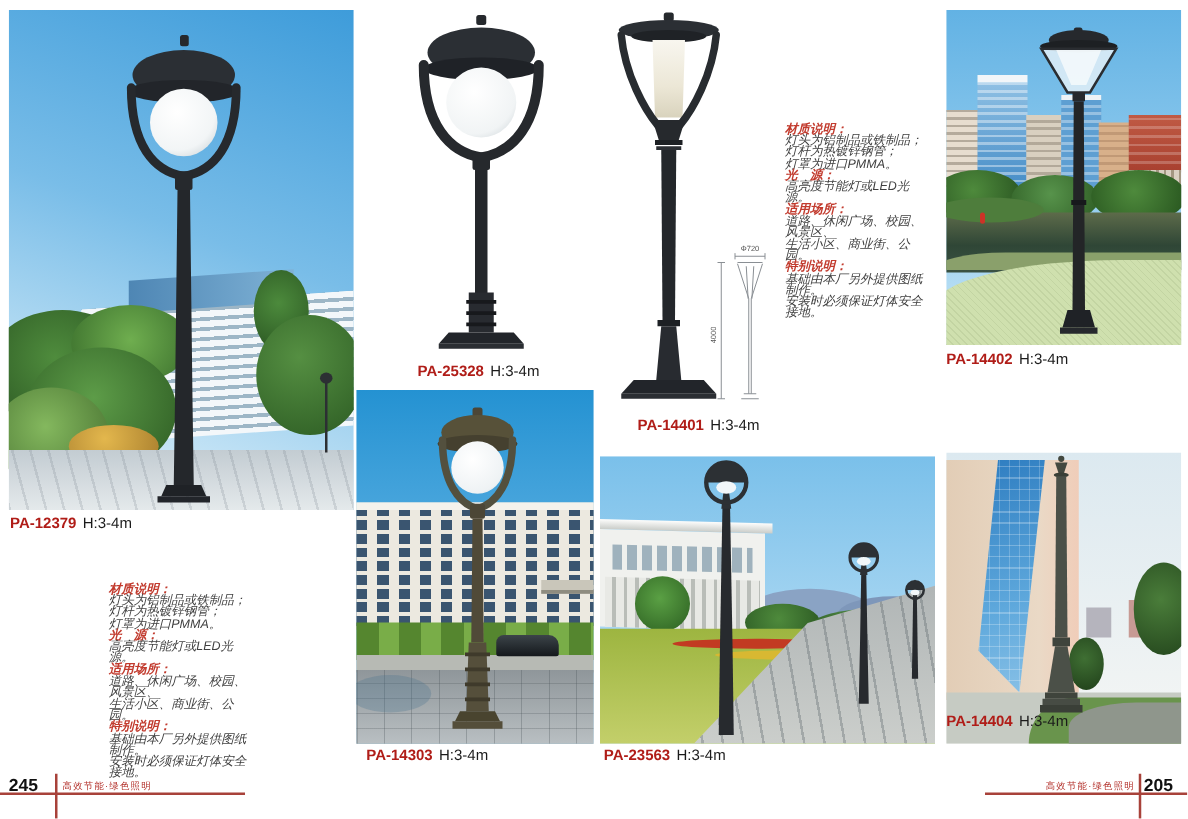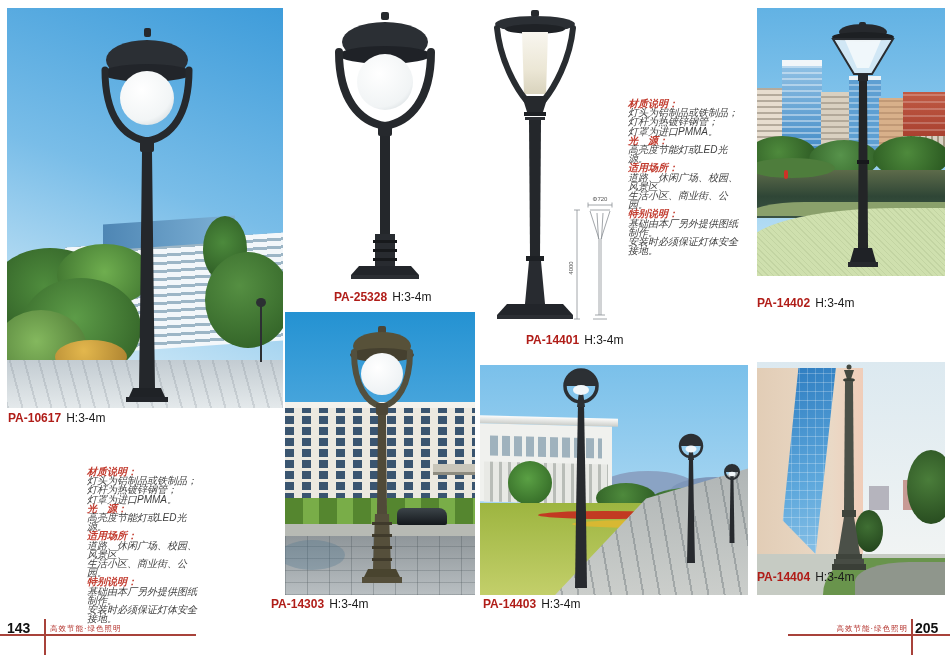--- a/index.html
+++ b/index.html
@@ -49,21 +49,21 @@
       <ellipse cx="55" cy="53" rx="45" ry="9" fill="#22252a"></ellipse>
       <circle cx="55" cy="78" r="27" fill="url(#glb1)"></circle>
       <path d="M13 50 C13 96 31 117 55 121 C79 117 97 96 97 50" fill="none" stroke="#26292d" stroke-width="7" stroke-linecap="round"></path>
       <rect x="48" y="117" width="14" height="15" rx="2" fill="#26292d"></rect>
       <polygon points="50,132 60,132 62,300 63,368 47,368 48,300" fill="#24272b"></polygon>
       <polygon points="41,368 69,368 73,377 37,377" fill="#1f2226"></polygon>
       <rect x="34" y="377" width="42" height="5" fill="#22252a"></rect>
     </svg>
   </div>
   <div class="label" style="left:8px;top:411px;">
-    <span class="m">PA-10617</span><span class="h">H:3-4m</span>
+    <span class="m">PA-12379</span><span class="h">H:3-4m</span>
   </div>
 
   <div class="spec" style="left:87px;top:467px;">
       <div class="spec-h">材质说明：</div>
       <div class="spec-l">灯头为铝制品或铁制品；</div>
       <div class="spec-l">灯杆为热镀锌钢管；</div>
       <div class="spec-l">灯罩为进口PMMA。</div>
       <div class="spec-h">光　源：</div>
       <div class="spec-l">高亮度节能灯或LED光源。</div>
       <div class="spec-h">适用场所：</div>
@@ -134,21 +134,21 @@
       <path d="M22 18 L31 46 M42 18 L33 46"></path>
       <path d="M29 20 L30.5 46 M35 20 L33.5 46"></path>
       <path d="M31 46 L31 122 M33 46 L33 122"></path>
       <path d="M27 122 H37 M25 126 H39"></path>
       <line x1="9" y1="17" x2="9" y2="126"></line>
       <line x1="6" y1="17" x2="12" y2="17"></line>
         <line x1="6" y1="126" x2="12" y2="126"></line>
     </g>
     <text transform="rotate(-90 5 75)" x="5" y="75" text-anchor="middle" font-size="6" fill="#555">4000</text>
   </svg>
-  <div class="label" style="left:498px;top:333px;padding-left:28px;">
+  <div class="label" style="left:482px;top:333px;padding-left:28px;">
     <span class="m">PA-14401</span><span class="h">H:3-4m</span>
   </div>
 
   <div class="spec" style="left:628px;top:99px;">
       <div class="spec-h">材质说明：</div>
       <div class="spec-l">灯头为铝制品或铁制品；</div>
       <div class="spec-l">灯杆为热镀锌钢管；</div>
       <div class="spec-l">灯罩为进口PMMA。</div>
       <div class="spec-h">光　源：</div>
       <div class="spec-l">高亮度节能灯或LED光源。</div>
@@ -183,21 +183,21 @@
       <ellipse cx="38" cy="17" rx="31" ry="5" fill="#1d2023"></ellipse>
       <polygon points="8,19 68,19 47,54 29,54" fill="#dcecf6" fill-opacity="0.9" stroke="#2a2d31" stroke-width="2"></polygon>
       <polygon points="20,20 56,20 44,48 32,48" fill="#f7fbfd" opacity="0.8"></polygon>
       <rect x="33" y="54" width="10" height="7" fill="#26292d"></rect>
       <polygon points="34,61 42,61 43,228 33,228" fill="#232527"></polygon>
       <rect x="32" y="140" width="12" height="4" fill="#17191c"></rect>
       <polygon points="29,228 47,228 51,242 25,242" fill="#1f2226"></polygon>
       <rect x="23" y="242" width="30" height="5" fill="#26292d"></rect>
     </svg>
   </div>
-  <div class="label" style="left:757px;top:296px;">
+  <div class="label" style="left:757px;top:280px;">
     <span class="m">PA-14402</span><span class="h">H:3-4m</span>
   </div>
 
   <div class="photo" style="left:285px;top:312px;width:190px;height:283px;">
     <div class="abs" style="inset:0;background:linear-gradient(180deg,#2492d2 0%,#64b4e4 60%,#a6d6f0 100%);"></div>
     <div class="abs" style="left:0;top:90px;width:190px;height:96px;border-top:6px solid #f4f2ec;background:repeating-linear-gradient(0deg,#ece9e0 0 3px,transparent 3px 11px),repeating-linear-gradient(90deg,#3a5570 0 9px,#ece9e0 9px 17px);background-color:#ece9e0;"></div>
     <div class="abs" style="left:148px;top:152px;width:42px;height:8px;background:#c9c6ba;border-bottom:3px solid #8e8c80;"></div>
     <div class="abs" style="left:0;top:186px;width:190px;height:30px;background:repeating-linear-gradient(90deg,#55862f 0 18px,#79ad48 18px 34px);"></div>
     <div class="abs" style="left:0;top:212px;width:190px;height:14px;background:#b7bab4;"></div>
     <div class="abs" style="left:112px;top:196px;width:50px;height:17px;background:linear-gradient(180deg,#3c4449,#14181c);border-radius:6px 8px 2px 2px;"></div>
@@ -220,21 +220,21 @@
       <polygon points="46,91 54,91 55,190 45,190" fill="#504a38"></polygon>
       <polygon points="43,190 57,190 59,245 41,245" fill="#554f3b"></polygon>
       <rect x="40" y="198" width="20" height="3" fill="#3f3a2b"></rect>
       <rect x="40" y="210" width="20" height="3" fill="#3f3a2b"></rect>
       <rect x="40" y="222" width="20" height="3" fill="#3f3a2b"></rect>
       <rect x="40" y="234" width="20" height="3" fill="#3f3a2b"></rect>
       <polygon points="36,245 64,245 68,253 32,253" fill="#49442f"></polygon>
       <rect x="30" y="253" width="40" height="6" fill="#544e3a"></rect>
     </svg>
   </div>
-  <div class="label" style="left:271px;top:597px;">
+  <div class="label" style="left:293px;top:597px;">
     <span class="m">PA-14303</span><span class="h">H:3-4m</span>
   </div>
 
   <div class="photo" style="left:480px;top:365px;width:268px;height:230px;">
     <div class="abs" style="inset:0;background:linear-gradient(180deg,#7ac0ea 0%,#b6ddf4 80%);"></div>
     <div class="blob" style="left:118px;top:106px;width:100px;height:36px;background:#8aa3c4;border-radius:50% 50% 0 0;"></div>
     <div class="blob" style="left:190px;top:112px;width:90px;height:30px;background:#7e97ba;border-radius:50% 50% 0 0;"></div>
     <div class="abs" style="left:-4px;top:52px;width:142px;height:8px;background:linear-gradient(#fdfdfc,#c9ccc8);transform:skewY(1.5deg);"></div>
     <div class="abs" style="left:0;top:60px;width:132px;height:78px;background:#f0f1ee;transform:skewY(1.5deg);"></div>
     <div class="abs" style="left:10px;top:72px;width:112px;height:20px;background:repeating-linear-gradient(90deg,#9fb2bd 0 8px,#eef0ed 8px 12px);transform:skewY(1.5deg);"></div>
@@ -262,21 +262,21 @@
       <ellipse cx="211" cy="84" rx="5.5" ry="3.5" fill="#f2f7fa"></ellipse>
 
       <polygon points="250.5,113 253.5,113 254.5,178 249.5,178" fill="#272a2e"></polygon>
       <polygon points="250,115 254,115 252,98" fill="#2c3034"></polygon>
       <circle cx="252" cy="107" r="7" fill="none" stroke="#2c3034" stroke-width="2"></circle>
       <path d="M245 107 A7 7 0 0 1 259 107 Z" fill="#2c3034"></path>
       <ellipse cx="252" cy="109" rx="3.5" ry="2.2" fill="#f2f7fa"></ellipse>
     </svg>
   </div>
   <div class="label" style="left:483px;top:597px;">
-    <span class="m">PA-14403</span><span class="h">H:3-4m</span>
+    <span class="m">PA-23563</span><span class="h">H:3-4m</span>
   </div>
 
   <div class="photo" style="left:757px;top:362px;width:188px;height:233px;">
     <div class="abs" style="inset:0;background:linear-gradient(180deg,#dcе9f0,#f5f6f4);background:linear-gradient(180deg,#dce9f0,#f5f6f4);"></div>
     <div class="abs" style="left:0;top:6px;width:106px;height:192px;background:linear-gradient(90deg,#e2cdb6,#ead9c6 70%,#f0cdb9);"></div>
     <div class="abs" style="left:18px;top:6px;width:78px;height:186px;clip-path:polygon(30% 0,78% 0,52% 100%,10% 82%);background:repeating-linear-gradient(0deg,rgba(255,255,255,.25) 0 1px,transparent 1px 9px),repeating-linear-gradient(90deg,rgba(255,255,255,.2) 0 1px,transparent 1px 8px),linear-gradient(160deg,#2d7cc0,#5ea8dc 60%,#8ec4e8);"></div>
     <div class="abs" style="left:112px;top:124px;width:20px;height:24px;background:#b5b4bd;"></div>
     <div class="abs" style="left:146px;top:118px;width:22px;height:30px;background:#c79a94;"></div>
     <div class="blob" style="left:150px;top:88px;width:48px;height:74px;background:radial-gradient(circle at 45% 40%,#4a7d3a,#23451c);"></div>
     <div class="blob" style="left:98px;top:148px;width:28px;height:42px;background:radial-gradient(circle at 45% 40%,#3f6f33,#1f3e19);"></div>
@@ -292,21 +292,21 @@
       <polygon points="25,155 35,155 41,192 19,192" fill="#4b5048"></polygon>
       <rect x="17" y="192" width="26" height="5" fill="#3f443c"></rect>
       <rect x="15" y="197" width="30" height="5" fill="#474c44"></rect>
       <rect x="13" y="202" width="34" height="6" fill="#3a3f37"></rect>
     </svg>
   </div>
   <div class="label" style="left:757px;top:570px;">
     <span class="m">PA-14404</span><span class="h">H:3-4m</span>
   </div>
 
-  <div class="fnum" style="left:7px;top:620px;">143</div>
+  <div class="fnum" style="left:7px;top:620px;">245</div>
   <div class="fline" style="left:44px;top:619px;width:1.5px;height:36px;"></div>
   <div class="fslogan" style="left:50px;top:624px;">高效节能·绿色照明</div>
   <div class="fline" style="left:0;top:634px;width:196px;height:1.5px;"></div>
 
   <div class="fslogan" style="left:820px;top:624px;width:88px;text-align:right;">高效节能·绿色照明</div>
   <div class="fline" style="left:911px;top:619px;width:1.5px;height:36px;"></div>
   <div class="fnum" style="left:915px;top:620px;">205</div>
   <div class="fline" style="left:788px;top:634px;width:162px;height:1.5px;"></div>
 
 </div>

